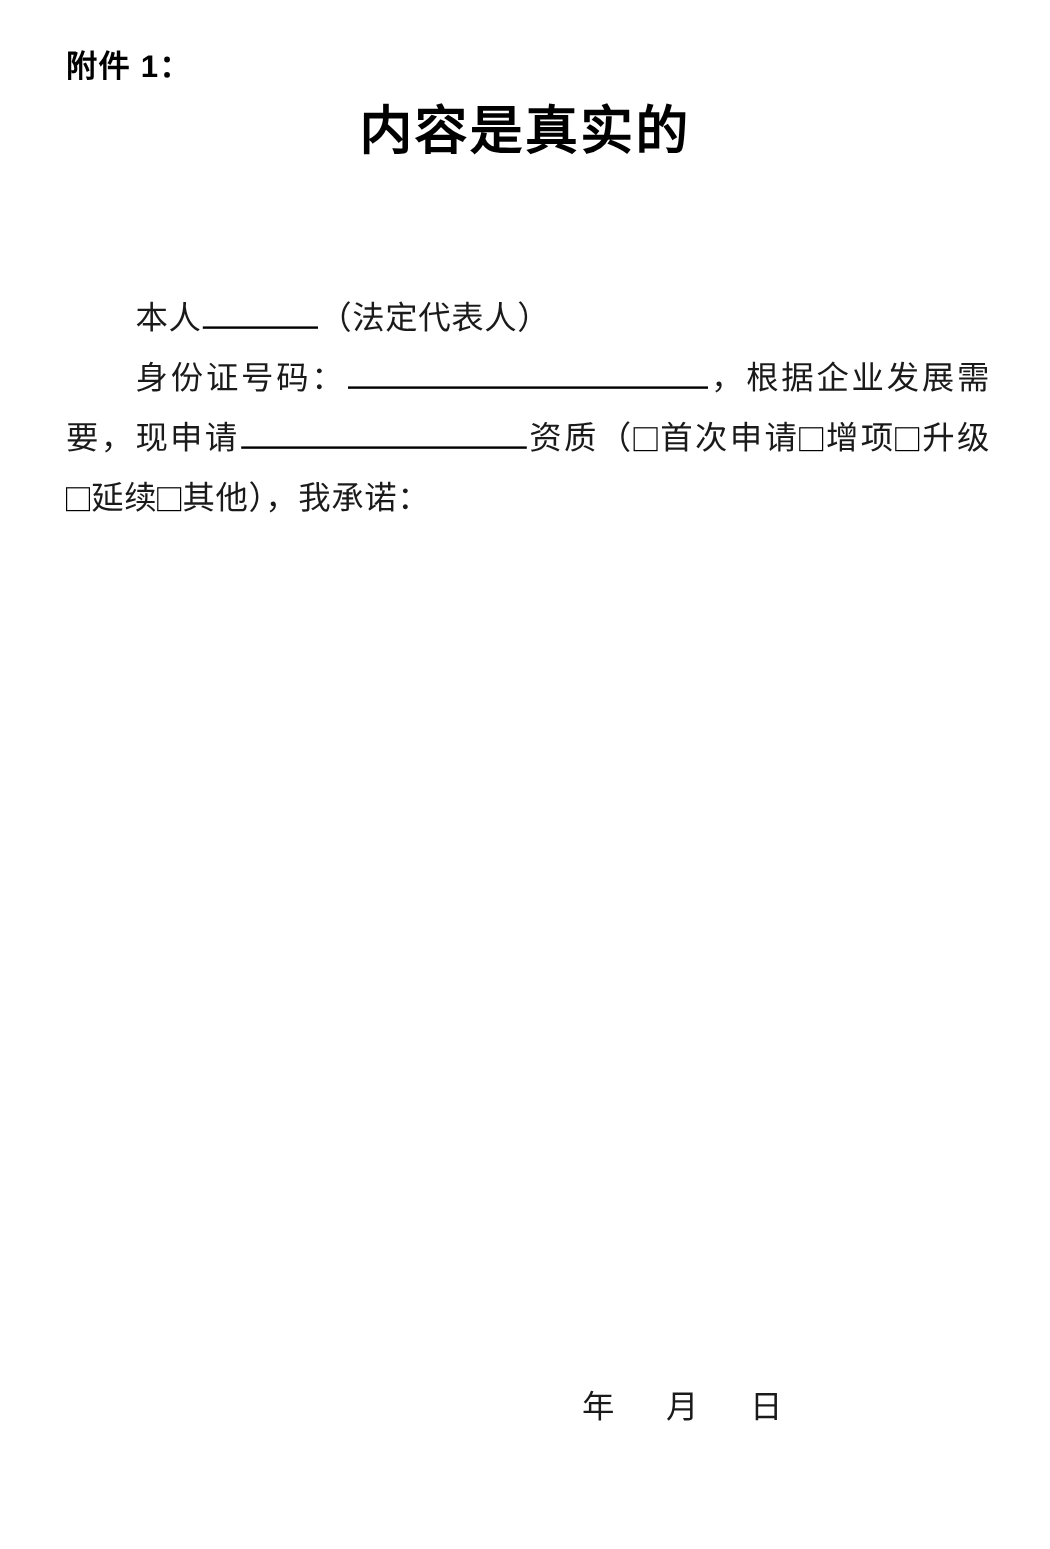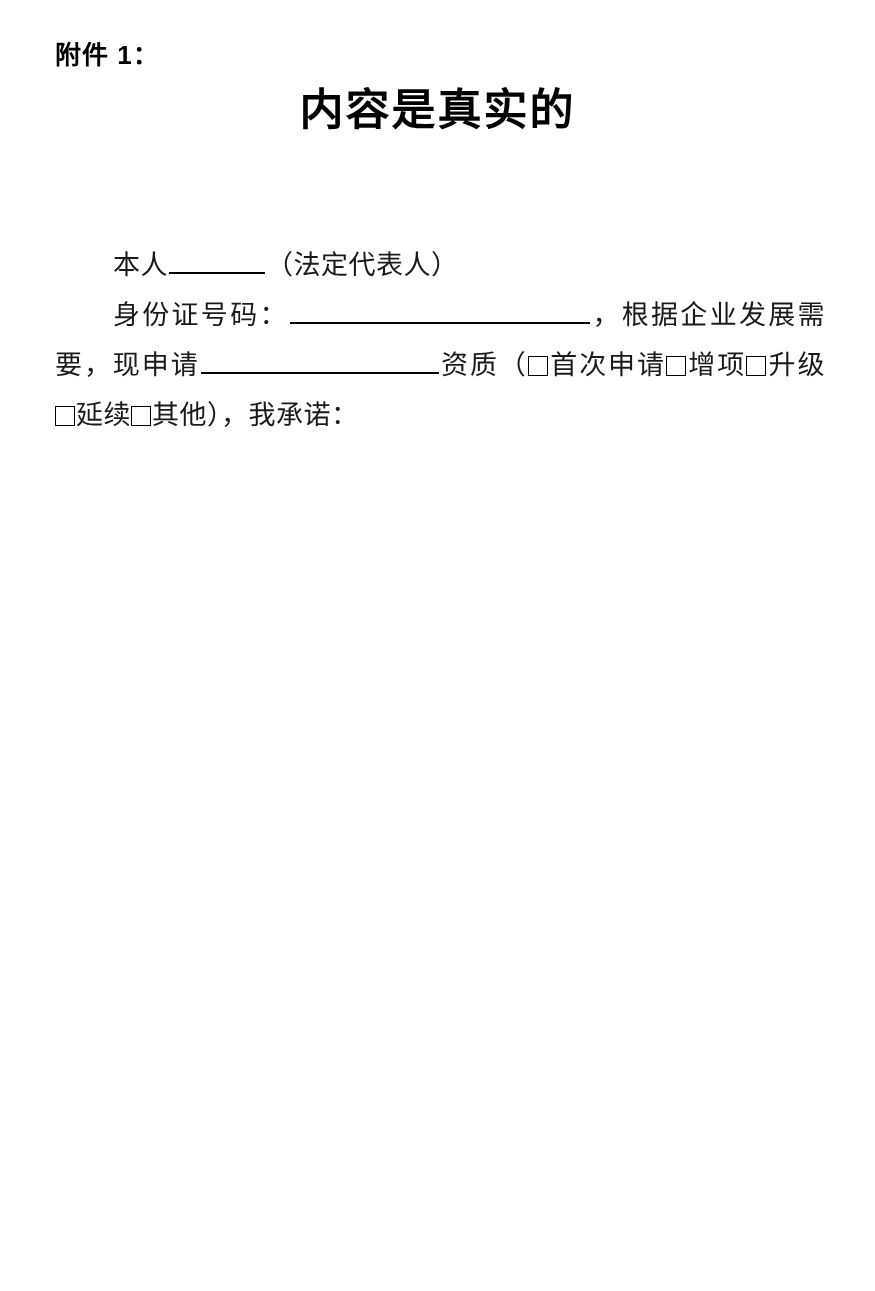--- a/index.html
+++ b/index.html
@@ -150,15 +150,18 @@
       <span>身份证号码：</span><span class="blank blank-id"></span><span>，根据企业发展需要，现申请</span><span class="blank blank-qual"></span><span>资质（</span><span class="nowrap"><span class="checkbox"></span><span>首次申请</span></span><span class="nowrap"><span class="checkbox"></span><span>增项</span></span><span class="nowrap"><span class="checkbox"></span><span>升级</span></span><span class="nowrap"><span class="checkbox"></span><span>延续</span></span><span class="nowrap"><span class="checkbox"></span><span>其他</span></span><span>），我承诺：</span>
     </p>
 
 
 
 
 
   </div>
 
   <div class="sign-block">
+    <div class="sign-line-2">
+      <span>年</span><span class="date-gap"></span><span>月</span><span class="date-gap"></span><span>日</span>
+    </div>
   </div>
 
 </div>
 
 </body></html>

